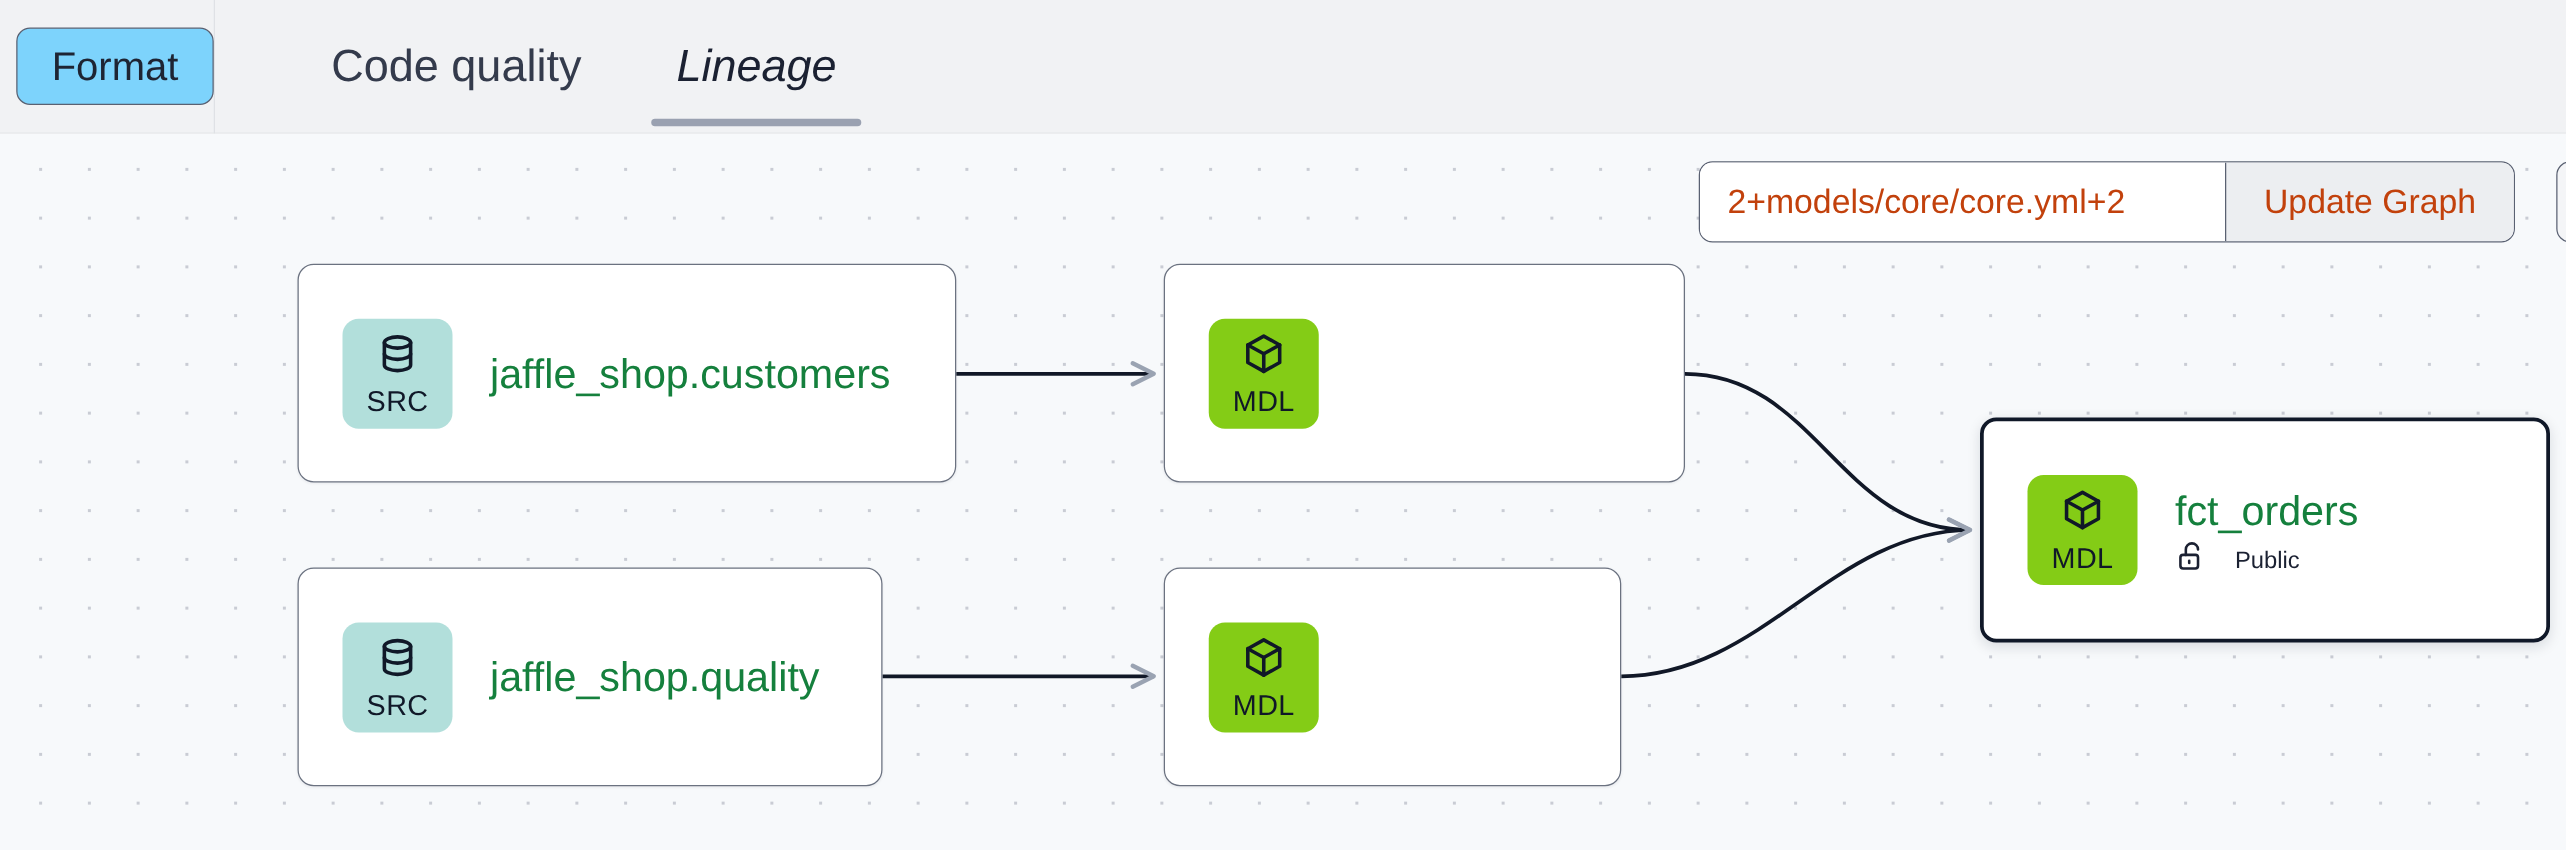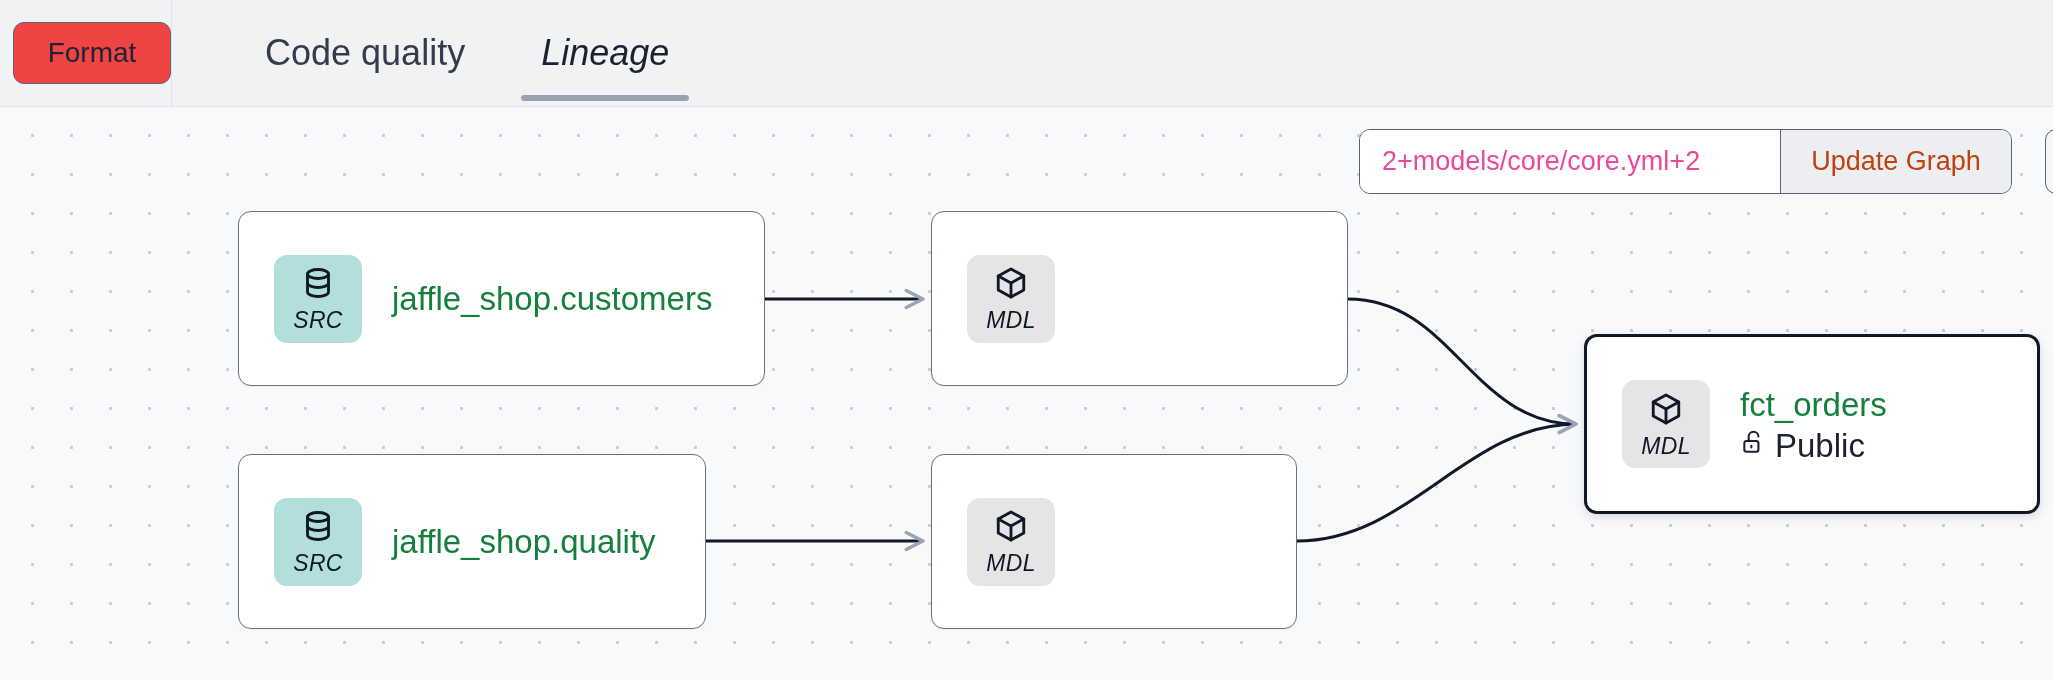--- a/index.html
+++ b/index.html
@@ -37,25 +37,25 @@
     display: flex;
     align-items: center;
     padding-left: 13px;
     border-right: 1px solid #dfe1e5;
     flex: 0 0 auto;
   }
 
   .format-btn {
     width: 161px;
     height: 62px;
-    background: #ef4444;
+    background: #7dd3fc;
     border: 1.6px solid #5a6172;
     border-radius: 11px;
     color: #1e2433;
-    font-size: 28px;
+    font-size: 32px;
     line-height: 1;
     display: flex;
     align-items: center;
     justify-content: center;
     cursor: pointer;
     font-family: "Liberation Sans", sans-serif;
   }
 
   .tabs {
     display: flex;
@@ -118,21 +118,21 @@
   }
 
   .selector-input {
     width: 420px;
     height: 100%;
     border: none;
     outline: none;
     background: #ffffff;
     padding: 0 22px;
     font-size: 27px;
-    color: #ec4899;
+    color: #c2410c;
     font-family: "Liberation Sans", sans-serif;
   }
 
   .update-btn {
     width: 231px;
     height: 100%;
     background: #eceef1;
     border: none;
     border-left: 1.6px solid #5a6172;
     color: #c2410c;
@@ -188,25 +188,24 @@
   .badge {
     width: 88px;
     height: 88px;
     border-radius: 13px;
     display: flex;
     flex-direction: column;
     align-items: center;
     justify-content: center;
     flex: 0 0 auto;
     gap: 1px;
-    font-style: italic;
   }
 
   .badge.src { background: #b2dfdb; }
-  .badge.mdl { background: #e5e5e5; }
+  .badge.mdl { background: #84cc16; }
 
   .badge-label {
     font-size: 23px;
     color: #101828;
     line-height: 1;
     margin-top: 3px;
     letter-spacing: 0.3px;
   }
 
   .node-body {
@@ -218,24 +217,24 @@
 
   .node-title {
     font-size: 33px;
     color: #15803d;
     line-height: 1.15;
     white-space: nowrap;
   }
 
   .node-sub {
     display: flex;
-    align-items: flex-start;
-    gap: 9px;
+    align-items: flex-end;
+    gap: 22px;
     margin-top: 5px;
-    font-size: 33px;
+    font-size: 19px;
     color: #1b2132;
   }
 
   .node-sub-text { line-height: 1; }
 </style>
 </head>
 <body>
 
 <div id="app">
 

